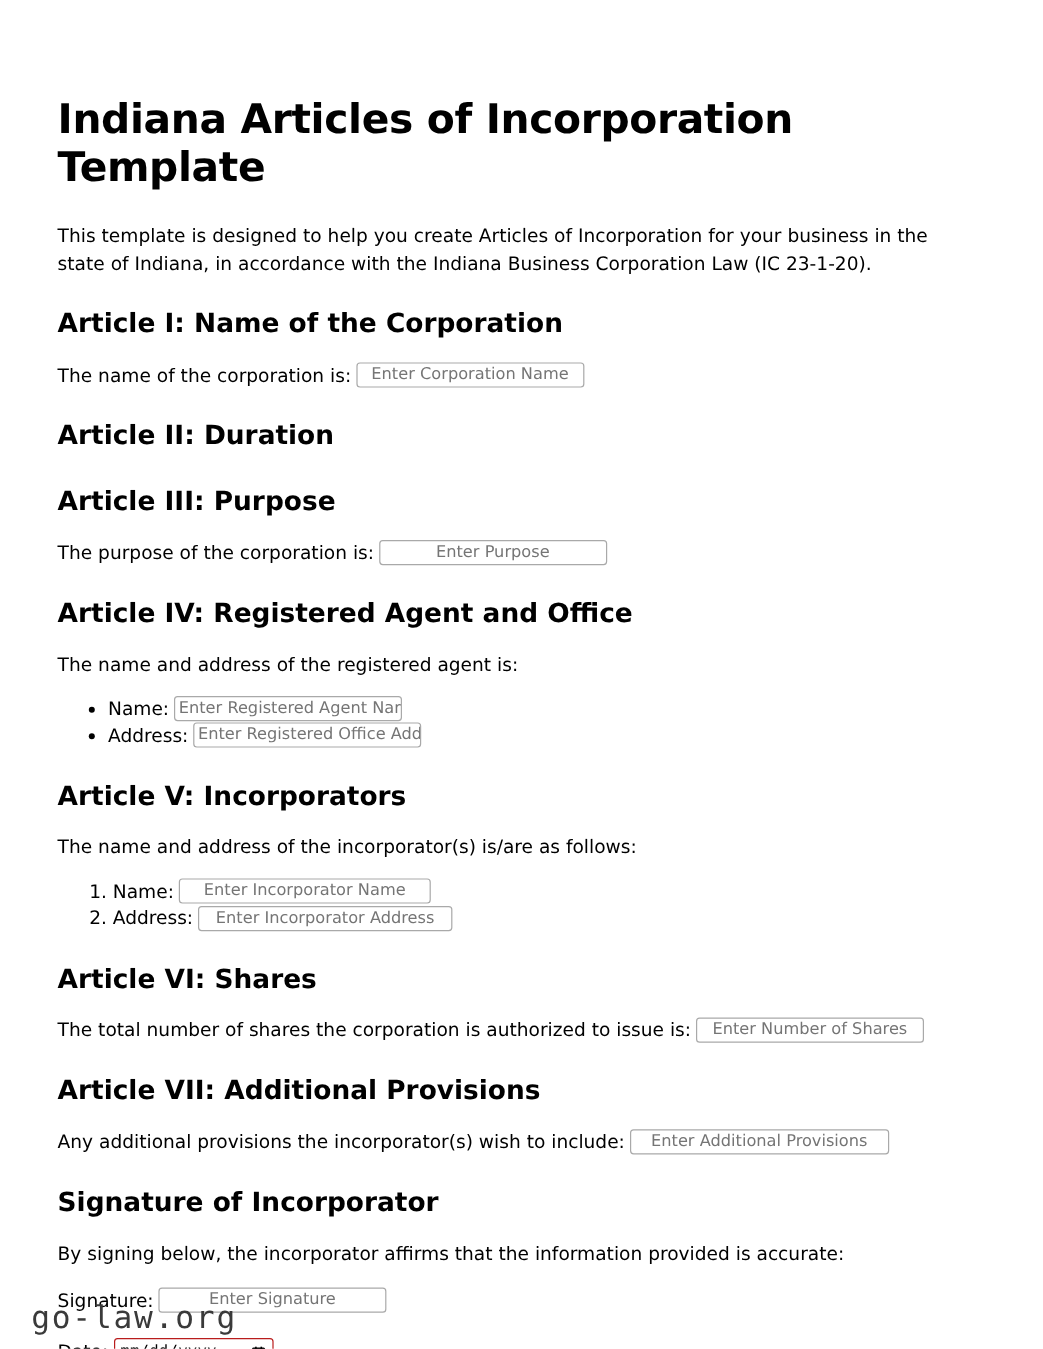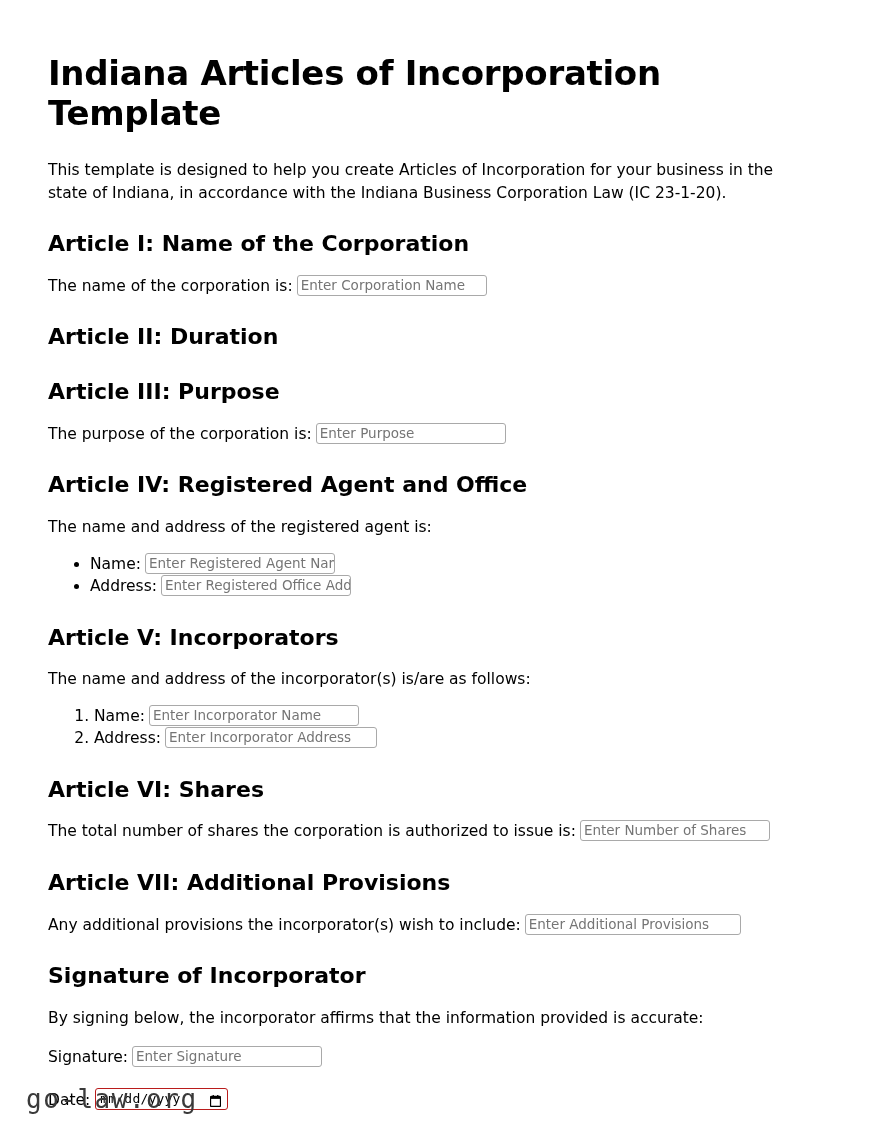--- a/index.html
+++ b/index.html
@@ -20,21 +20,21 @@
     left: 48px;
     top: 0;
     width: 773px;
   }
 
   h1.doc-title {
     font-size: 34px;
     font-weight: bold;
     line-height: 1.18;
     margin: 0;
-    padding-top: 53px;
+    padding-top: 80px;
     letter-spacing: -0.3px;
     max-width: 650px;
   }
 
   p.intro {
     font-size: 15.5px;
     line-height: 1.45;
     margin: 26px 0 0 0;
     max-width: 762px;
   }
@@ -69,20 +69,21 @@
     white-space: nowrap;
     font-family: "DejaVu Sans", "Liberation Sans", sans-serif;
     font-size: 13.5px;
     color: #757575;
     position: relative;
     top: -1px;
   }
   .field .ph {
     display: block;
     white-space: nowrap;
+    text-align: center;
   }
 
   .w-corp { width: 190px; }
   .w-duration { width: 190px; }
   .w-purpose { width: 190px; }
   .w-agent-name { width: 190px; }
   .w-agent-addr { width: 190px; }
   .w-inc-name { width: 210px; }
   .w-inc-addr { width: 212px; }
   .w-shares { width: 190px; }

